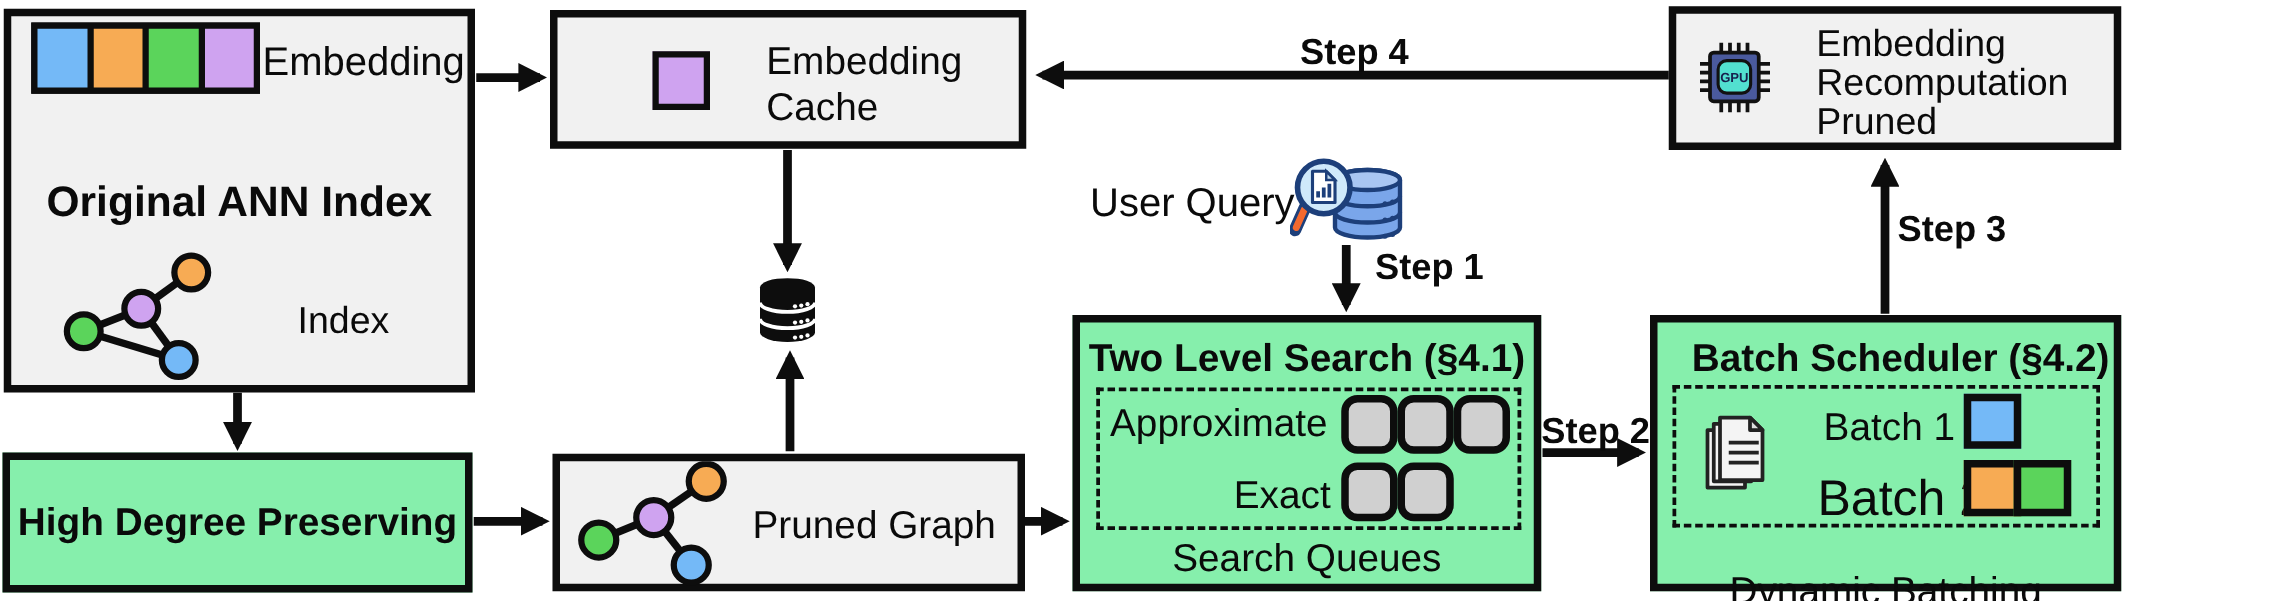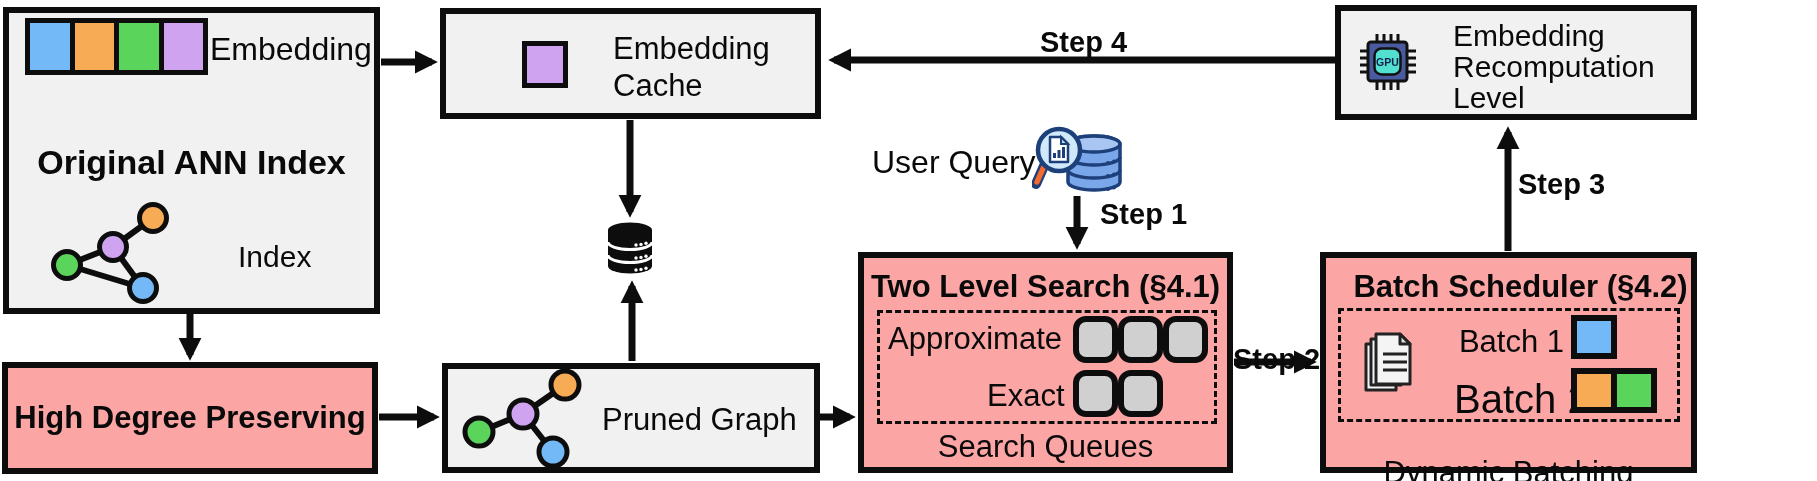--- a/index.html
+++ b/index.html
@@ -1,21 +1,21 @@
 <!DOCTYPE html>
 <html><head>
 <meta charset="utf-8">
 <style>
   html,body{margin:0;padding:0;background:#ffffff;}
   #canvas{position:relative;width:1817px;height:481px;background:#ffffff;overflow:hidden;
           font-family:"Liberation Sans",sans-serif;color:#0a0a0a;}
   .abs{position:absolute;}
   .box{position:absolute;box-sizing:border-box;border:6px solid #0d0d0d;}
   .light{background:#f1f1f1;}
-  .dark{background:#fca5a5;}
+  .dark{background:#86efac;}
   .ttl{font-weight:700;text-align:center;width:100%;}
   .dashed{position:absolute;box-sizing:border-box;border:3px dashed #0d0d0d;}
   .qrow{position:absolute;display:flex;}
   .qsq{width:45px;height:47px;box-sizing:border-box;border:6px solid #0d0d0d;border-radius:13px;}
   .bsq{width:46px;height:44px;box-sizing:border-box;border:6px solid #0d0d0d;}
   .strip{position:absolute;display:flex;background:#0d0d0d;border:5px solid #0d0d0d;gap:5px;}
   .strip>div{flex:1;}
   .lbl{position:absolute;white-space:nowrap;}
   .step{position:absolute;font-weight:700;font-size:29px;white-space:nowrap;}
   svg{display:block;}
@@ -214,22 +214,22 @@
           <line x1="47" y1="31" x2="56" y2="31"></line>
           <line x1="47" y1="38" x2="56" y2="38"></line>
       </g>
       <rect x="8" y="8" width="39" height="39" rx="3" fill="#4a5a9e" stroke="#111111" stroke-width="3"></rect>
       <rect x="14.5" y="14.5" width="26" height="26" rx="7" fill="#52e0d0" stroke="#111111" stroke-width="2.5"></rect>
       <text x="27.5" y="31.5" text-anchor="middle" font-size="10.5" font-weight="700" fill="#16204d" font-family="Liberation Sans, sans-serif">GPU</text>
     </svg>
     <div class="lbl" style="left:112px;top:9px;font-size:30px;line-height:31px;">
       <div>Embedding</div>
       <div>Recomputation</div>
-      <div>Level</div>
+      <div>Pruned</div>
     </div>
   </div>
 
   <div class="step" style="left:1100px;top:198px;">Step 1</div>
-  <div class="step" style="left:1233px;top:343px;width:84px;text-align:center;">Step 2</div>
+  <div class="step" style="left:1233px;top:329px;width:84px;text-align:center;">Step 2</div>
   <div class="step" style="left:1518px;top:168px;">Step 3</div>
   <div class="step" style="left:1040px;top:26px;">Step 4</div>
 
 </div>
 
 </body></html>

